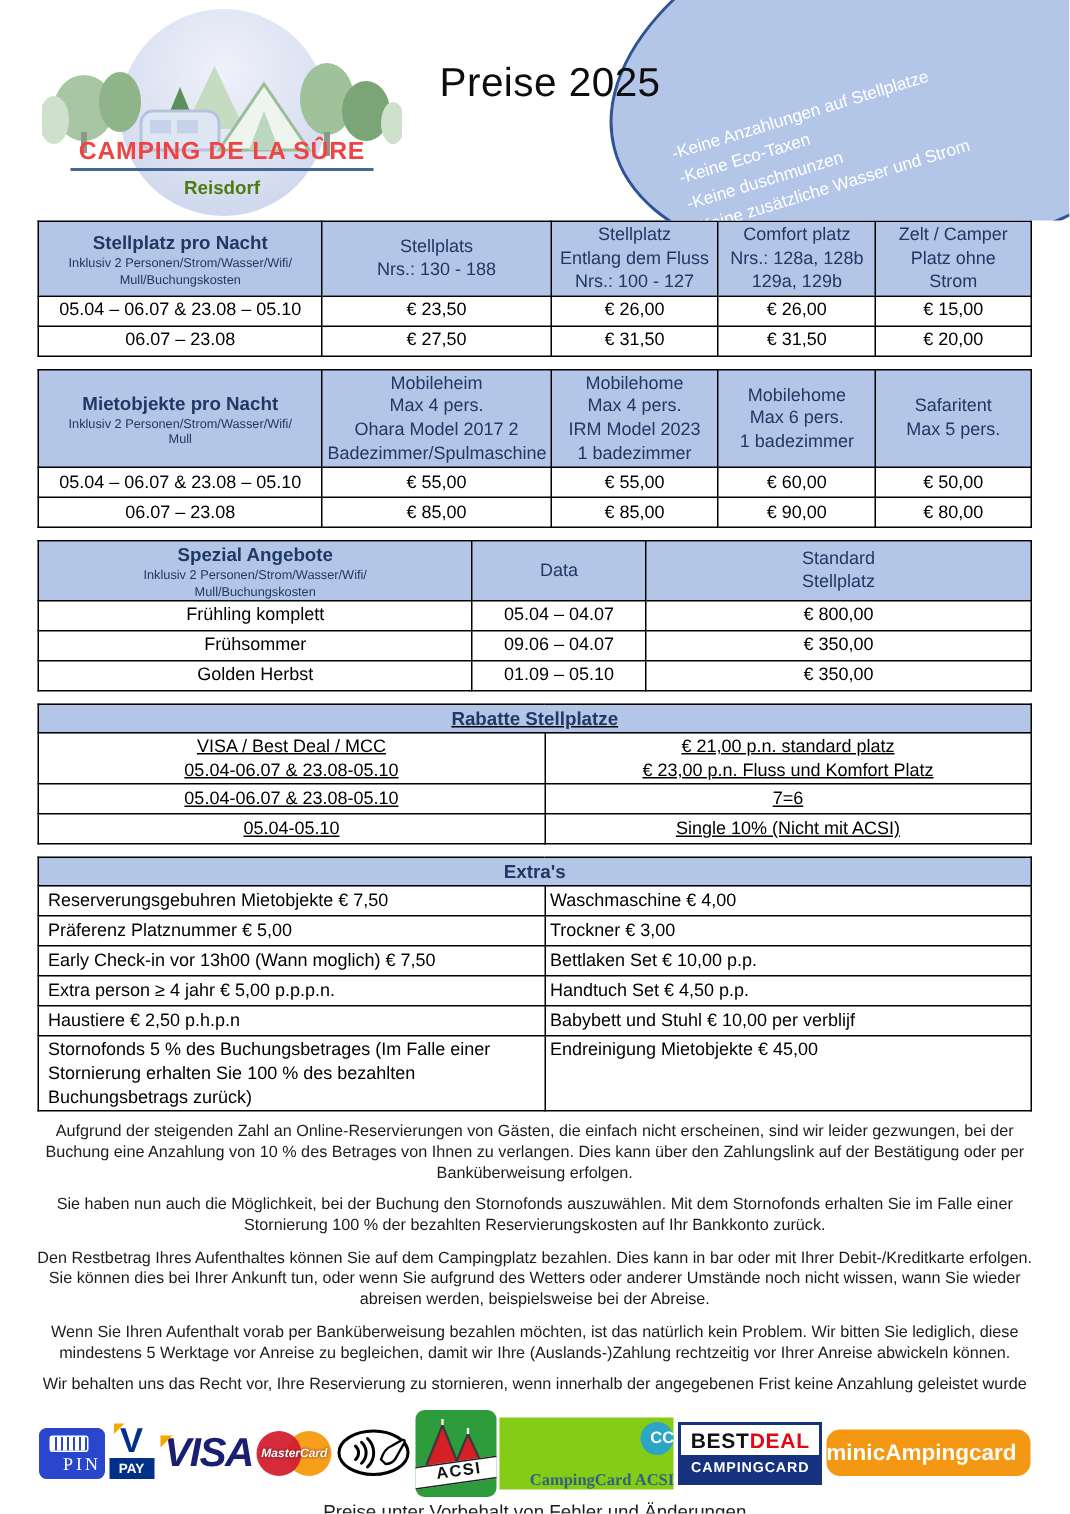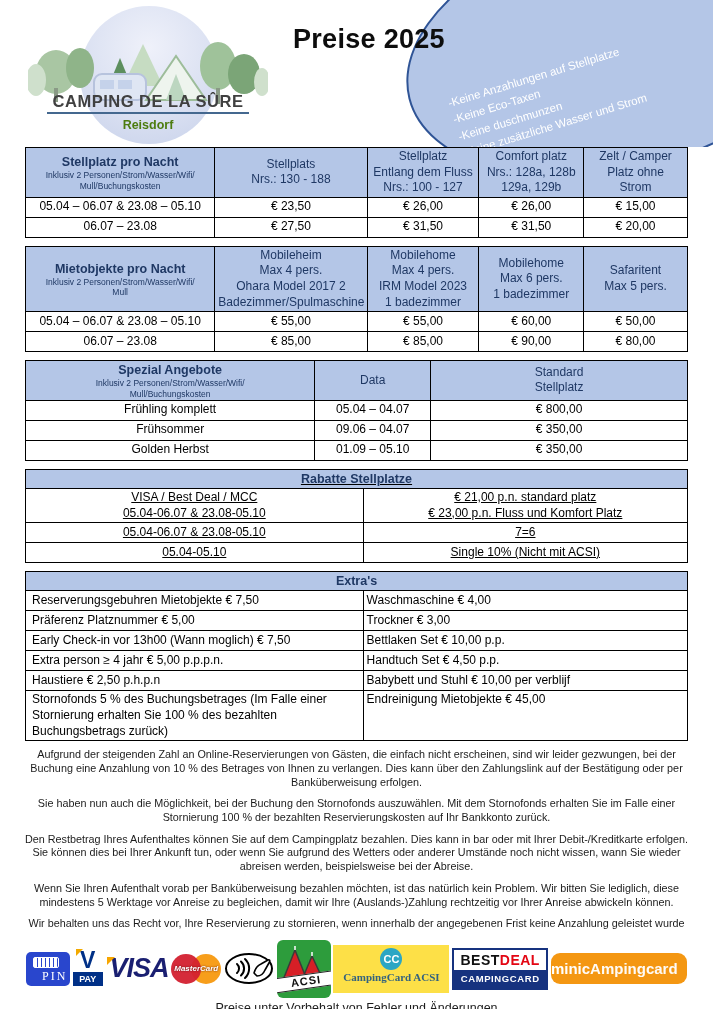--- a/index.html
+++ b/index.html
@@ -20,25 +20,25 @@
     transform:rotate(-17deg); color:#fff; font-size:11.5px; line-height:1.5;
   }
   .logo { position:absolute; left:28px; top:4px; width:240px; height:140px; }
   .logo-circle {
     position:absolute; left:52px; top:2px; width:138px; height:138px; border-radius:50%;
     background:radial-gradient(circle at 50% 30%, #eff1fa 0%, #dbe1f2 55%, #c7d1ea 100%);
   }
   .logo svg.trees { position:absolute; left:0; top:26px; }
   .logo-name {
     position:absolute; bottom:30px; width:100%; text-align:center;
-    font-weight:bold; font-size:16.5px; letter-spacing:0.5px; color:#404040;
+    font-weight:bold; font-size:16.5px; letter-spacing:0.5px; color:#ef4444;
   }
   .logo-name span { display:inline-block; border-bottom:2px solid #44688f; padding:0 6px 1px 6px; }
   .logo-sub { position:absolute; bottom:12px; width:100%; text-align:center; font-weight:bold; font-size:12.5px; color:#4d7c0f; }
-  .title { position:absolute; left:293px; top:24px; font-size:27px; font-weight:bold; color:#0d0d0d; letter-spacing:0.3px; }
+  .title { position:absolute; left:293px; top:40px; font-size:27px; font-weight:normal; color:#0d0d0d; letter-spacing:0.3px; }
   
   table { border-collapse:collapse; width:663px; margin-left:25px; table-layout:fixed; font-size:12px; }
   td { border:1px solid #000; text-align:center; vertical-align:middle; padding:1px 3px; line-height:1.3; }
   tr.head td { background:#b4c6e7; color:#1f3864; }
   .b { font-weight:bold; font-size:12.5px; }
   .small { font-size:8.5px; line-height:1.2; }
   .t2 { margin-top:8px; } .t3 { margin-top:8px; } .t4 { margin-top:8px;text-decoration:underline; } .t5 { margin-top:8px; }
   .t5 td.left  { text-align:left;  padding-left:6px; }
   .t5 td.right { text-align:left; padding-right:6px;margin-left:45px; }
   .datarow td { height:20px; }
@@ -62,23 +62,23 @@
   .mc .c1,.mc .c2 { position:absolute; top:1px; width:30px; height:30px; border-radius:50%; }
   .mc .c1 { left:0;  background:#d3202f; }
   .mc .c2 { right:0; background:#f79e1b; z-index:-0; }
   .mc .c1 { z-index:1; opacity:0.95; }
   .mc .txt { position:absolute; z-index:2; width:100%; top:11px; text-align:center; color:#fff; font-style:italic; font-size:8px; font-weight:bold; text-shadow:0 0 2px #5a1010; }
   .ctl { width:50px; height:33px; }
   .acsi { width:54px; height:58px; background:#2d9c3c; border-radius:6px; position:relative; overflow:hidden; }
   .acsi svg { position:absolute; left:0; top:0; }
   .acsi .banner { position:absolute; left:-4px; bottom:9px; width:66px; background:#fff; border:1px solid #222;
                   transform:rotate(-8deg); text-align:center; font-weight:bold; font-size:11px; color:#111; letter-spacing:1px; line-height:13px; }
-  .ccacsi { width:116px; height:48px; background:#fde047; text-align:center; padding-top:3px; }
+  .ccacsi { width:116px; height:48px; background:#84cc16; text-align:right; padding-top:3px; }
   .ccacsi .cc { display:inline-block; width:22px; height:22px; border-radius:50%; background:#2ba6c4; color:#fff; font-weight:bold; font-size:11px; line-height:22px; }
-  .ccacsi .lbl { display:block; color:#33627f; font-weight:bold; font-size:11px; font-family:"Liberation Serif", serif; margin-top:1px; }
+  .ccacsi .lbl { display:block; color:#33627f; font-weight:bold; font-size:11px; font-family:"Liberation Serif", serif; margin-top:11px; }
   .bestdeal { width:96px; height:42px; border:2px solid #16327f; }
   .bestdeal .top { background:#fff; text-align:center; font-size:14px; font-weight:bold; line-height:20px; letter-spacing:0.5px; }
   .bestdeal .top .bd1 { color:#111; } .bestdeal .top .bd2 { color:#e30613; }
   .bestdeal .bot { background:#16327f; color:#fff; text-align:center; font-size:9.5px; font-weight:bold; line-height:18px; letter-spacing:0.6px; }
   .mini { width:136px; height:31px; background:#f49712; border-radius:9px; color:#fff; line-height:31px; font-size:15px; }
   .mini .m1 { font-weight:bold; } .mini .m2 { font-weight:bold; opacity:0.97; }
   
   .disclaimer { text-align:center; font-size:12.5px; color:#1c1c1c; margin-top:2px; }
 </style>
 </head>

